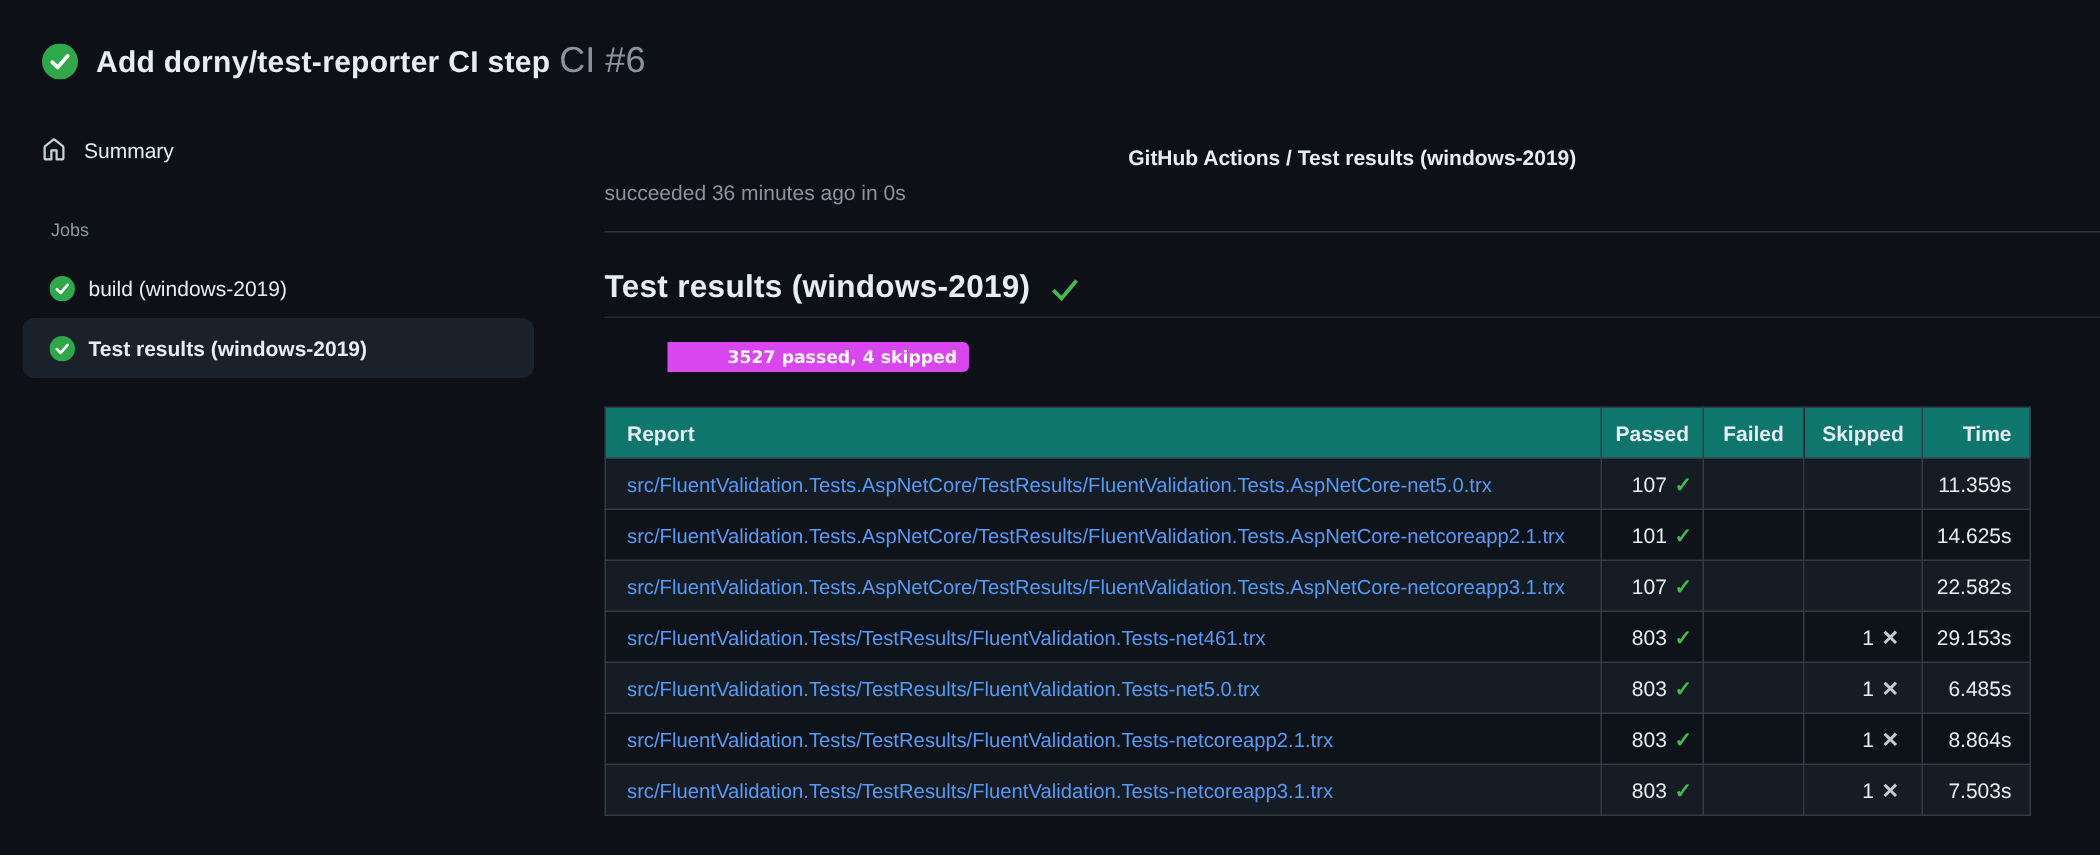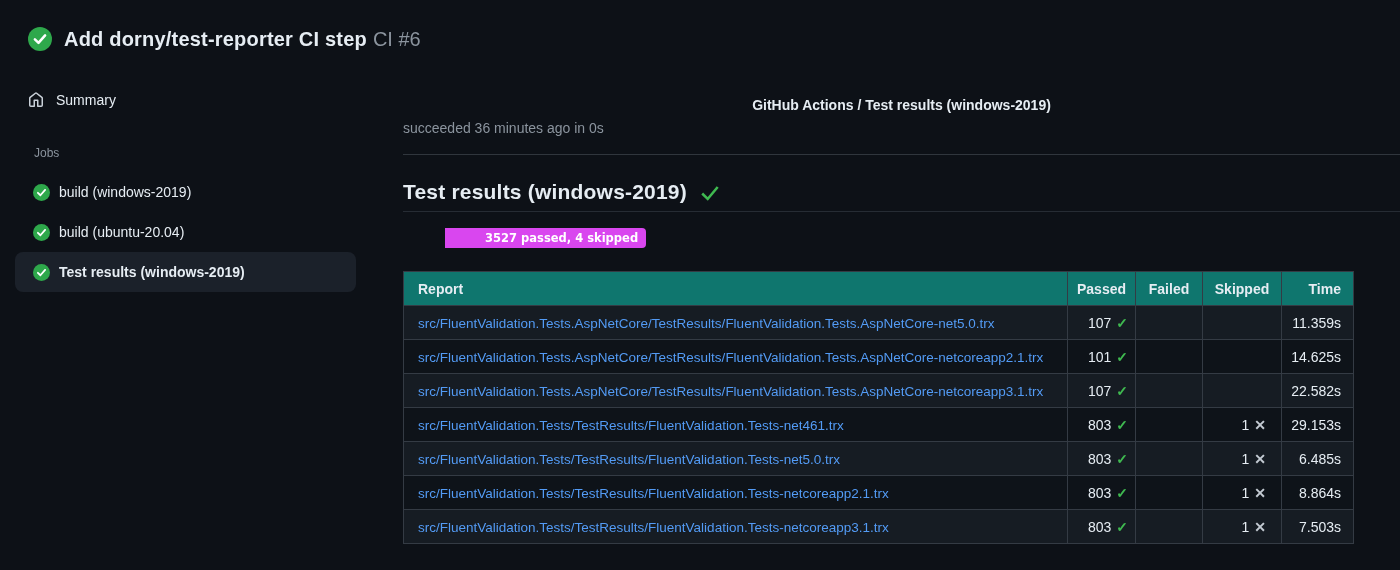--- a/index.html
+++ b/index.html
@@ -11,21 +11,21 @@
     position: relative;
   }
 
   
   .app-header {
     position: absolute; top: 27px; left: 28px;
     display: flex; align-items: center; gap: 12px;
   }
   .status-circle { width: 24px; height: 24px; flex: 0 0 auto; display: block; }
   .run-title { font-size: 20px; font-weight: 700; letter-spacing: .2px; }
-  .run-number { font-size: 20px; font-weight: 400; color: #8b949e; margin-left: 6px; }
+  .run-number { font-size: 24px; font-weight: 400; color: #8b949e; margin-left: 6px; }
 
   
   .sidebar { position: absolute; top: 86px; left: 0; width: 375px; }
   .summary-item {
     display: flex; align-items: center; gap: 12px;
     padding-left: 28px; height: 28px; cursor: pointer;
   }
   .summary-item .home-ic { width: 16px; height: 16px; fill: #c9d1d9; }
   .summary-label { font-size: 14px; color: #e6edf3; }
   .jobs-label {
@@ -119,27 +119,20 @@
   <div class="jobs-label">Jobs</div>
   <div class="jobs-list">
   <div class="job-item">
     <svg class="check-circle" viewBox="0 0 16 16">
       <circle cx="8" cy="8" r="8" fill="#2ea84b"></circle>
       <path d="M4.6 8.3 L7 10.6 L11.4 5.6" stroke="#ffffff" stroke-width="1.7" fill="none" stroke-linecap="round" stroke-linejoin="round"></path>
     </svg>
     <span class="job-label">build (windows-2019)</span>
   </div>
 
-  <div class="job-item">
-    <svg class="check-circle" viewBox="0 0 16 16">
-      <circle cx="8" cy="8" r="8" fill="#2ea84b"></circle>
-      <path d="M4.6 8.3 L7 10.6 L11.4 5.6" stroke="#ffffff" stroke-width="1.7" fill="none" stroke-linecap="round" stroke-linejoin="round"></path>
-    </svg>
-    <span class="job-label">build (ubuntu-20.04)</span>
-  </div>
 
 
   <div class="job-item selected">
     <svg class="check-circle" viewBox="0 0 16 16">
       <circle cx="8" cy="8" r="8" fill="#2ea84b"></circle>
       <path d="M4.6 8.3 L7 10.6 L11.4 5.6" stroke="#ffffff" stroke-width="1.7" fill="none" stroke-linecap="round" stroke-linejoin="round"></path>
     </svg>
     <span class="job-label">Test results (windows-2019)</span>
   </div>
 </div>

